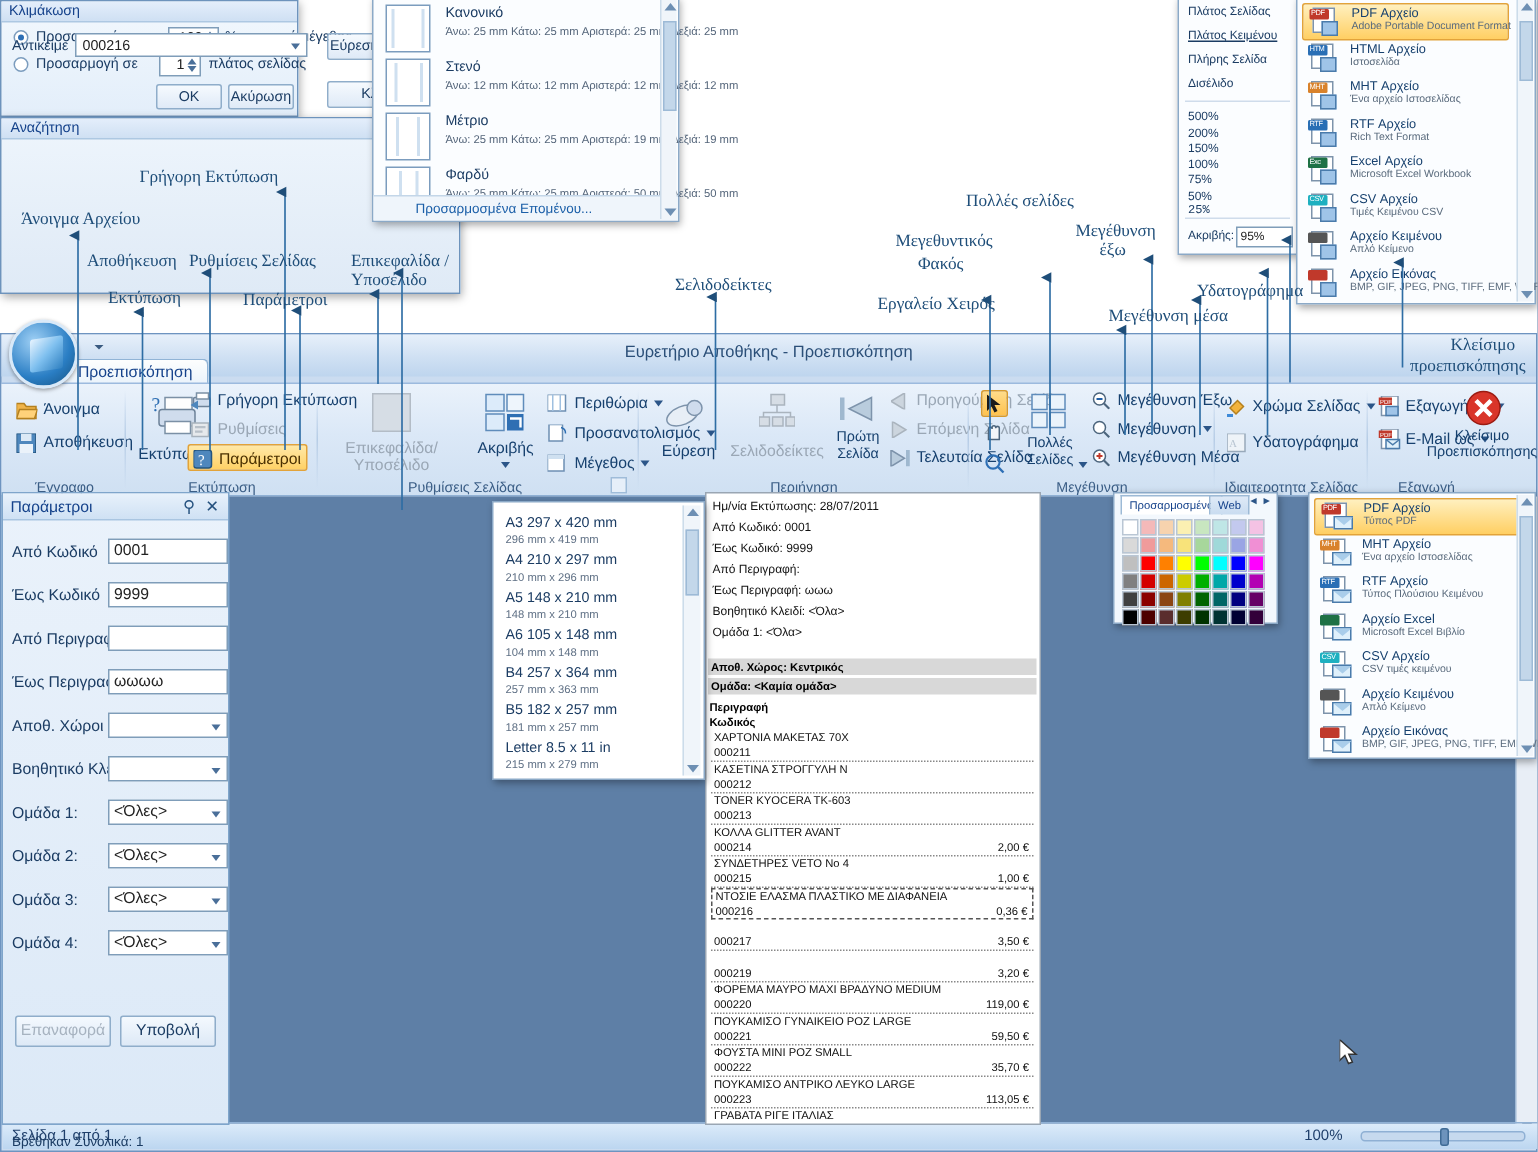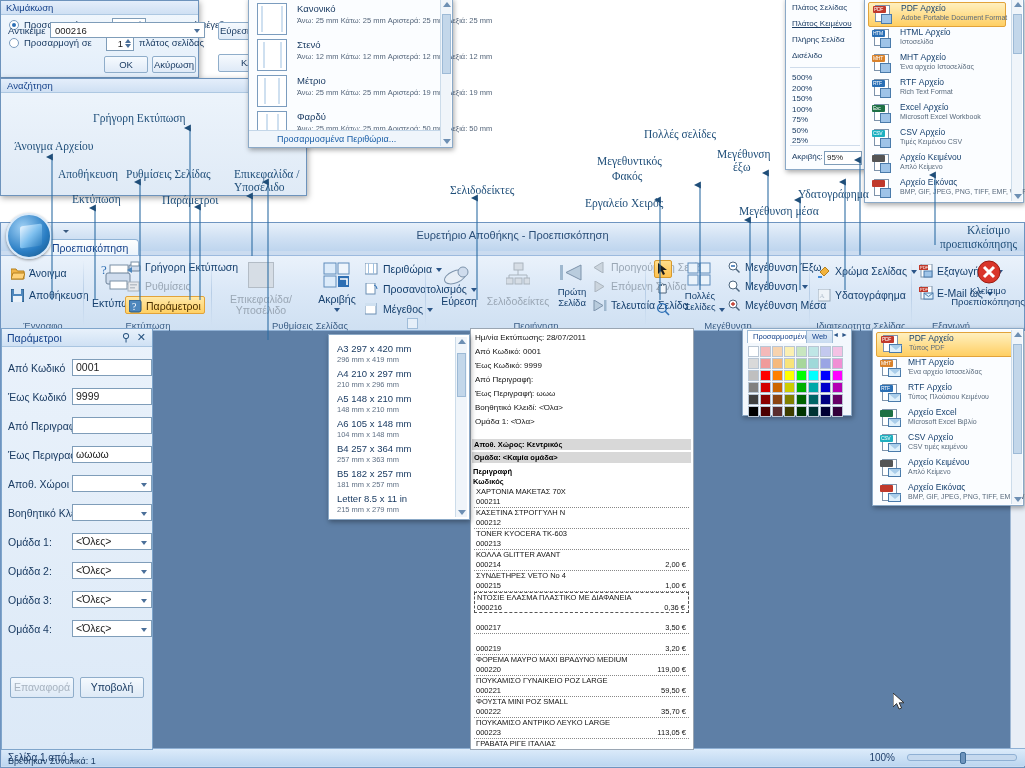--- a/index.html
+++ b/index.html
@@ -277,41 +277,41 @@
       </div>
       <div class="marg-item" style="top: 112px;">
         <div class="marg-thumb">
           <i style="left:7.5px;top:2px;width:2px;bottom:2px"></i>
           <i style="right:7.5px;top:2px;width:2px;bottom:2px"></i>
         </div>
         <div class="nm">Φαρδύ</div>
         <div class="ds">Άνω: 25 mm Κάτω: 25 mm Αριστερά: 50 mm Δεξιά: 50 mm</div>
       </div>
     </div>
-  <div class="custom">Προσαρμοσμένα Περιθώρια...</div>
+  <div class="custom">Προσαρμοσμένα Επομένου...</div>
   <div class="vscroll">
     <div class="ar up"></div>
     <div class="thumb" style="top:14px;height:60px"></div>
     <div class="ar dn"></div>
   </div>
 </div>
 
 <div class="floatpanel" id="zoom-dd">
   <div id="zoom-items">
       <div class="zi" style="top: 4px;">Πλάτος Σελίδας</div>
       <div class="zi" style="top: 20px; text-decoration: underline;">Πλάτος Κειμένου</div>
       <div class="zi" style="top: 36px;">Πλήρης Σελίδα</div>
       <div class="zi" style="top: 52px;">Δισέλιδο</div>
       <div class="zi" style="top: 74px;">500%</div>
       <div class="zi" style="top: 84.5px;">200%</div>
       <div class="zi" style="top: 95px;">150%</div>
       <div class="zi" style="top: 105.5px;">100%</div>
       <div class="zi" style="top: 116px;">75%</div>
       <div class="zi" style="top: 126.5px;">50%</div>
-      <div class="zi" style="top: 137px;">25%</div>
+      <div class="zi" style="top: 137px; font-family: Liberation Mono, monospace;">25%</div>
     </div>
   <div class="divline" style="top:68px"></div>
   <div class="divline" style="top:146px"></div>
   <div style="position:absolute;left:6px;top:153px;font-size:8px;color:#1b3c63">Ακριβής:</div>
   <div id="zoom-pct">95%</div>
 </div>
 
 <div class="floatpanel" id="export-dd">
   <div id="export-items">
       <div class="exp-item sel" style="top: 3px;">

